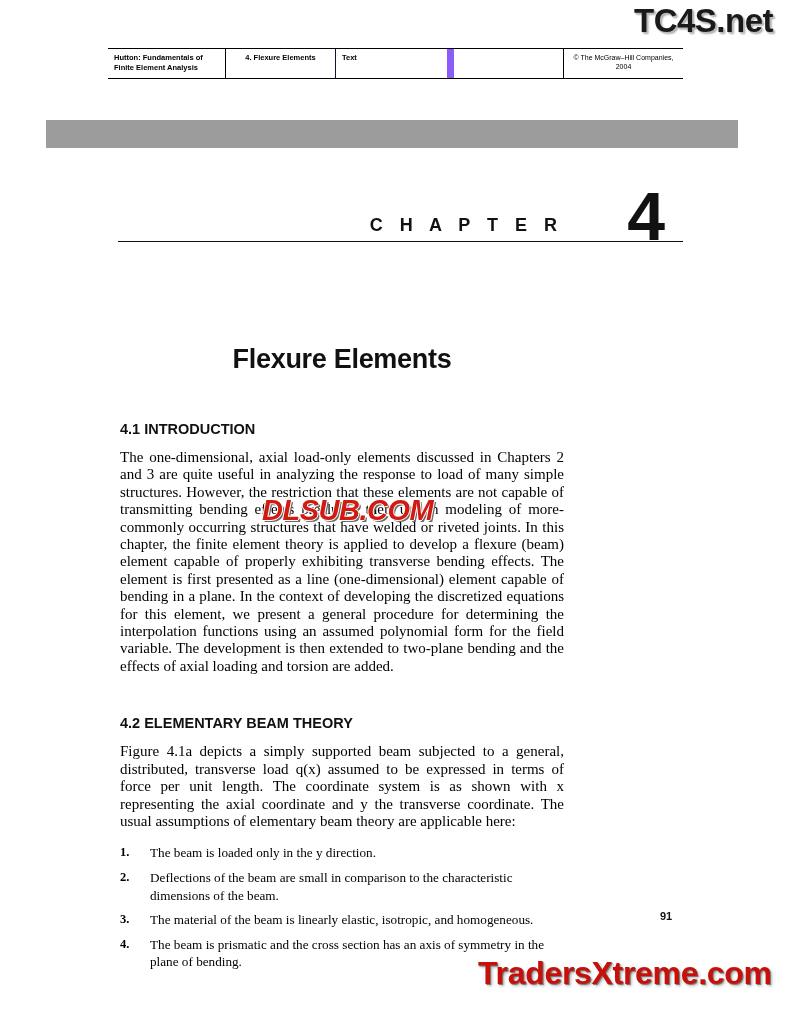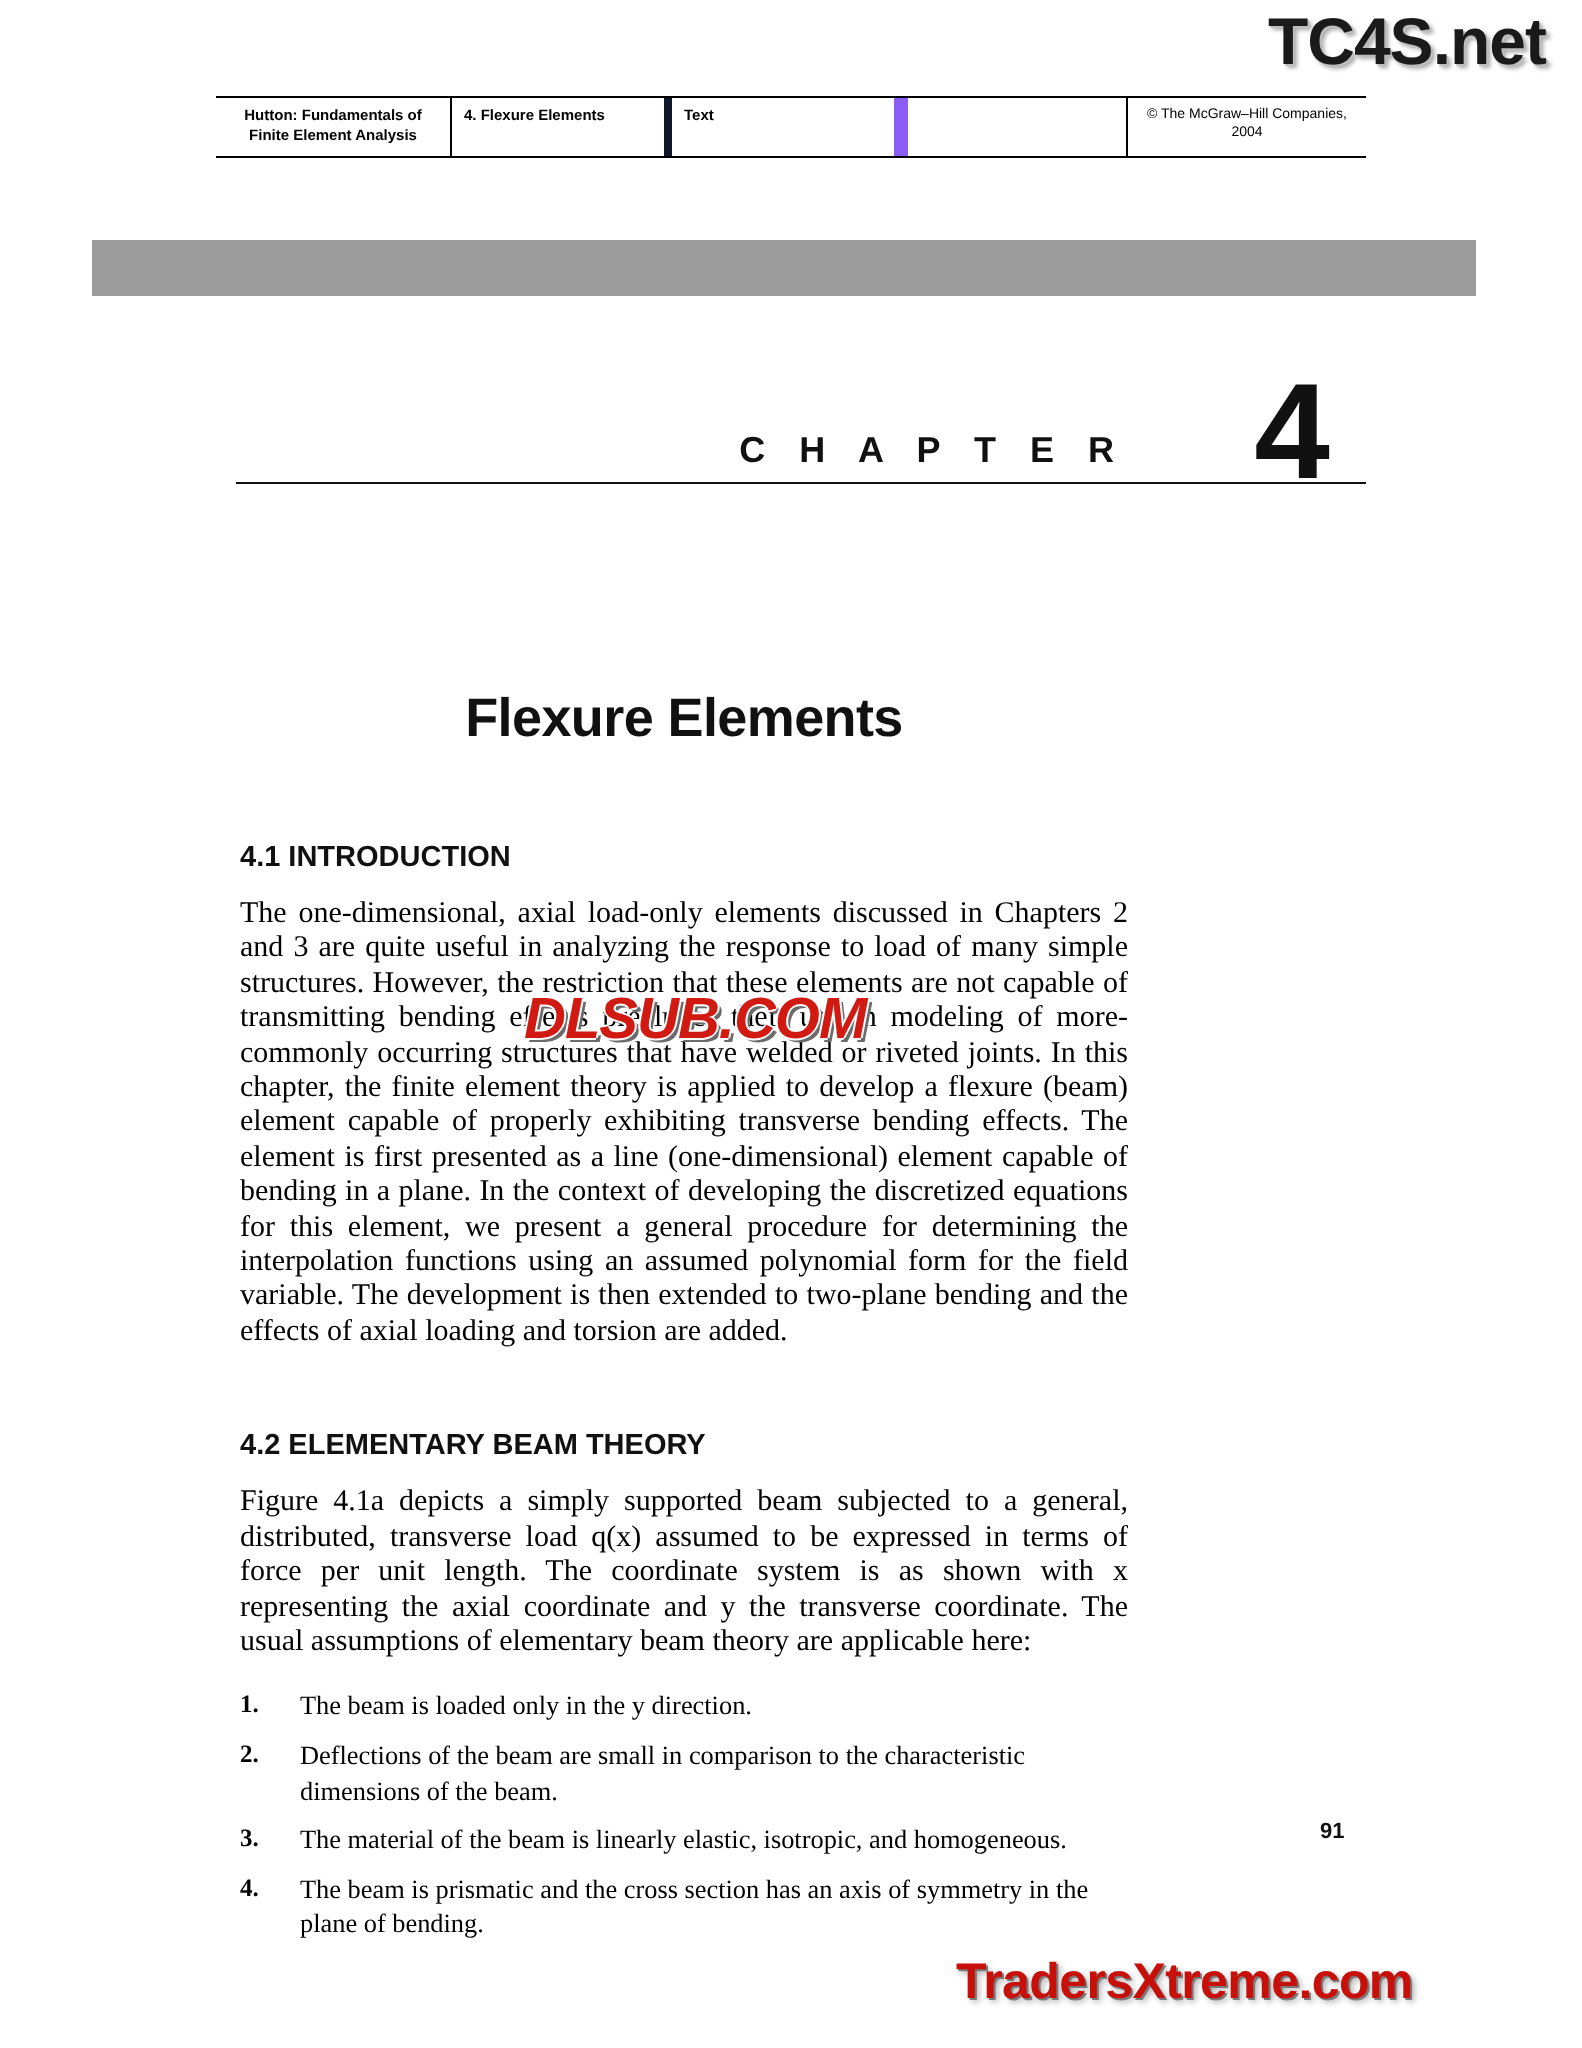--- a/index.html
+++ b/index.html
@@ -41,22 +41,22 @@
     font-size: 7.5px;
     font-weight: bold;
     color: #000;
     box-sizing: border-box;
   }
   .header-band .cell {
     padding: 4px 6px 5px 6px;
     box-sizing: border-box;
     line-height: 1.35;
   }
-  .hc1 { width: 118px; border-right: 1px solid #000; text-align: center; }
-  .hc2 { width: 110px; border-right: 4px solid #0f172a; }
+  .hc1 { width: 118px; border-right: 1px solid #000; }
+  .hc2 { width: 110px; border-right: 1px solid #0f172a; text-align: center; }
   .hc3 { width: 118px; border-right: 7px solid #8b5cf6; }
   .hc4 { width: 110px; border-right: 1px solid #000; }
   .hc5 {
     width: 119px;
     font-weight: normal;
     text-align: center;
     font-size: 7px;
   }
 
   
@@ -186,24 +186,24 @@
     text-shadow:
        1px 0 0 #ffffff, -1px 0 0 #ffffff,
        0 1px 0 #ffffff, 0 -1px 0 #ffffff,
        2px 2px 0 #6b6b6b;
   }
 
   
   .wm-bottom {
     position: absolute;
     left: 478px;
-    top: 977px;
-    font-family: "Liberation Sans", sans-serif;
-    font-weight: bold;
-    font-size: 25px;
+    top: 955px;
+    font-family: "Liberation Sans", sans-serif;
+    font-weight: bold;
+    font-size: 32px;
     letter-spacing: -0.3px;
     color: #c8100a;
     text-shadow: 1px 1px 0 #7a7a7a, 2px 2px 3px rgba(0,0,0,0.3);
   }
 </style>
 </head>
 <body>
 
 <div class="wm-top">TC4S.net</div>
 

